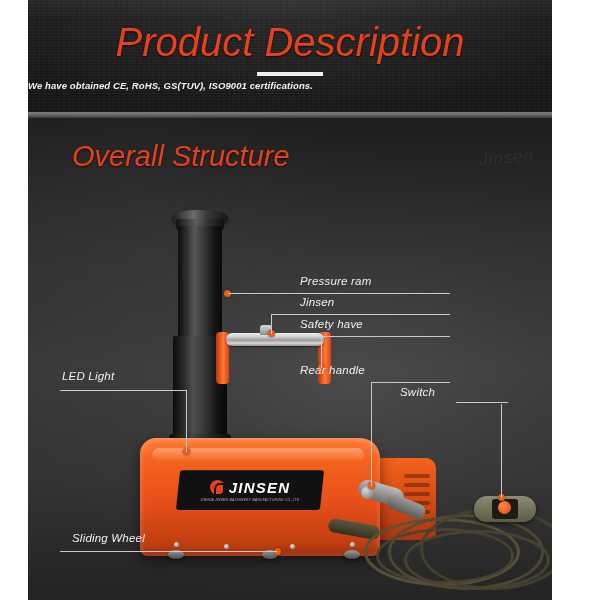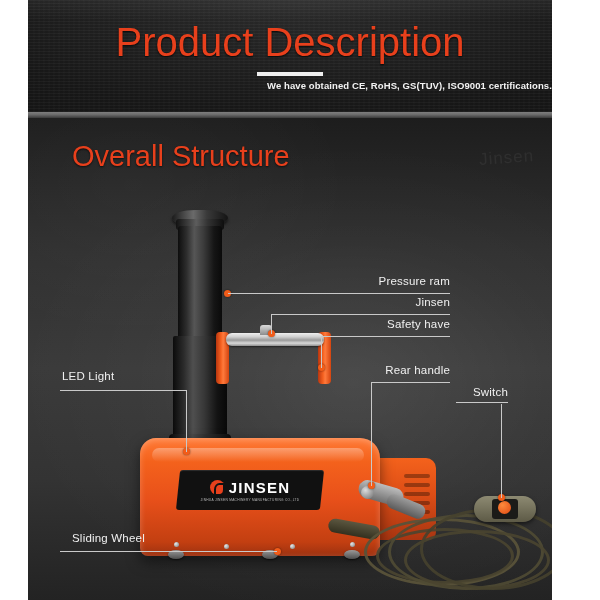--- a/index.html
+++ b/index.html
@@ -17,20 +17,21 @@
     overflow:hidden;
   }
 
   
   .canvas{
     position:absolute;
     left:28px;top:0;
     width:524px;height:600px;
     background:#15803d;
     overflow:hidden;
+    font-style:italic;
   }
 
   
   .header-band{
     position:absolute;left:0;top:0;width:524px;height:112px;
     background:
       linear-gradient(180deg,rgba(255,255,255,.045) 0%,rgba(255,255,255,0) 18%),
       repeating-linear-gradient(0deg,
         rgba(255,255,255,.035) 0px, rgba(255,255,255,.035) 1px,
         rgba(0,0,0,0) 1px, rgba(0,0,0,0) 3px),
@@ -51,21 +52,21 @@
   }
   .title-rule{
     position:absolute;
     left:50%;transform:translateX(-50%);
     top:72px;
     width:66px;height:4px;
     background:#efefef;
   }
   .subline{
     position:absolute;left:0;width:524px;
-    text-align:right;
+    text-align:left;
     color:#f2f2f2;
     font-size:9.5px;
     font-weight:bold;
     letter-spacing:.1px;
     white-space:nowrap;
   }
   .subline.l1{top:80px;}
   .subline.l2{top:93px;}
 
   .divider{
@@ -96,21 +97,21 @@
   }
 
   
   .label{
     position:absolute;
     color:#f0f0f0;
     font-size:11.5px;
     white-space:nowrap;
     letter-spacing:.2px;
   }
-  .label.r{text-align:right;}
+  .label.r{text-align:left;}
   
   .ul{
     position:absolute;
     height:1px;
     background:#c9c9c9;
   }
   
   .ln{
     position:absolute;
     background:#c9c9c9;

